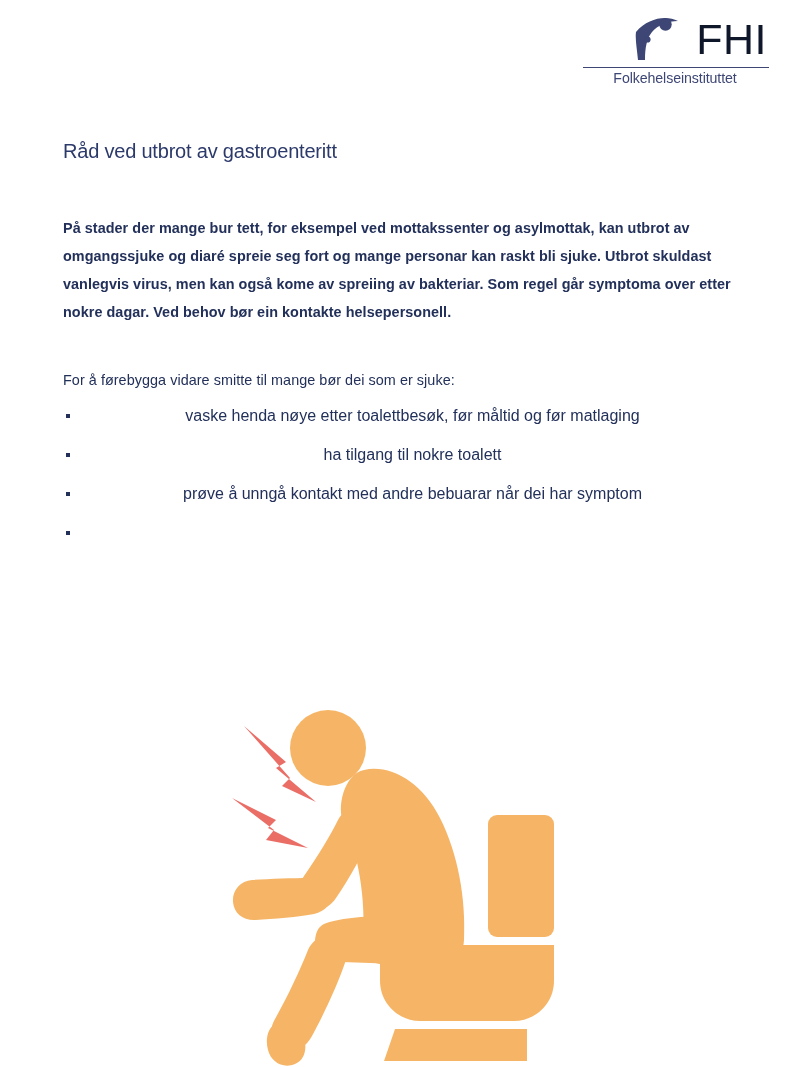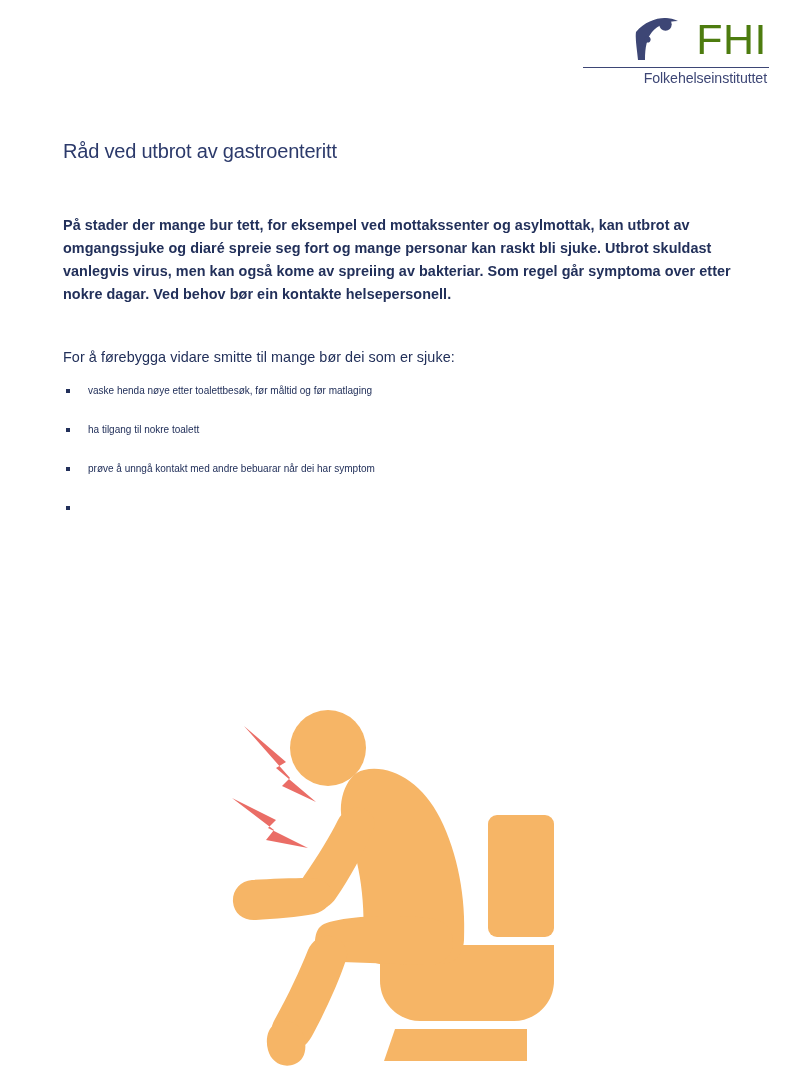--- a/index.html
+++ b/index.html
@@ -46,35 +46,35 @@
     width: 54px;
     height: 46px;
     flex: none;
   }
   .logo-wordmark {
     font-family: "Liberation Sans", "DejaVu Sans", sans-serif;
     font-size: 43px;
     line-height: 43px;
     font-weight: 400;
     letter-spacing: 0.5px;
-    color: #4d7c0f;
+    color: #0f172a;
   }
   .logo-rule {
     margin: 3px 0 2px 2px;
     height: 1px;
     background: #3d4675;
     width: 100%;
   }
   .logo-sub {
     font-size: 14.2px;
     line-height: 17px;
     letter-spacing: -0.1px;
     color: #3d4675;
     white-space: nowrap;
-    text-align: right;
+    text-align: center;
     padding-left: 2px;
   }
 
   
   .content {
     position: absolute;
     left: 63px;
     top: 0;
     width: 674px;
   }
@@ -83,21 +83,21 @@
     padding-top: 133px;
     font-size: 20px;
     line-height: 36px;
     font-weight: 400;
     letter-spacing: -0.2px;
     color: #2c3a6b;
   }
   p.para {
     margin: 0;
     font-size: 14.4px;
-    line-height: 23px;
+    line-height: 28px;
     letter-spacing: 0.05px;
     color: #22305a;
   }
   p.para.lead {
     font-weight: bold;
     padding-top: 45px;
     max-width: 672px;
   }
   p.para.secondary {
     padding-top: 37px;
@@ -110,23 +110,24 @@
 
   ul.advice-list {
     list-style: none;
     margin: 0;
     padding: 8px 0 0 0;
   }
   ul.advice-list li {
     position: relative;
     padding-left: 25px;
     margin-bottom: 19px;
-    font-size: 10px;
+    font-size: 16px;
     line-height: 20px;
     color: #22305a;
+    text-align: center;
   }
   ul.advice-list li .bullet {
     position: absolute;
     left: 3px;
     top: 8px;
     width: 3.5px;
     height: 3.5px;
     background: #22305a;
   }
 

